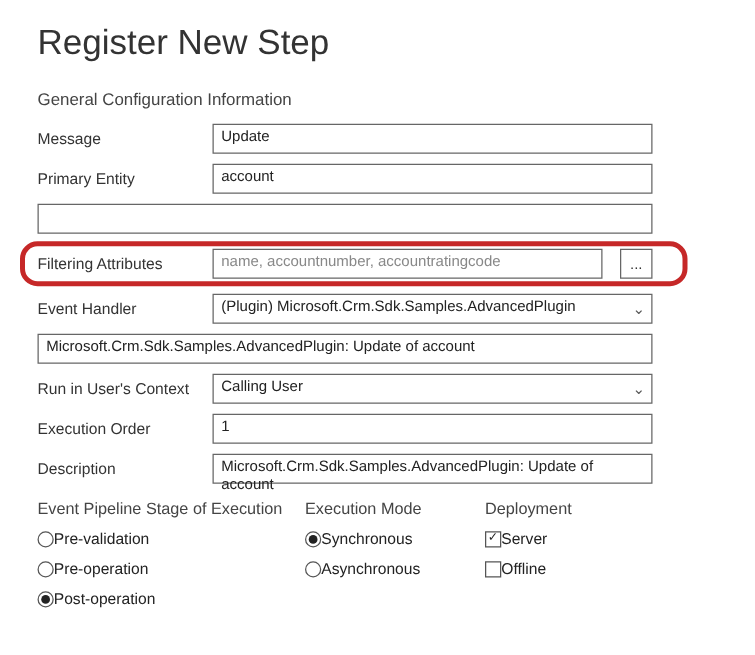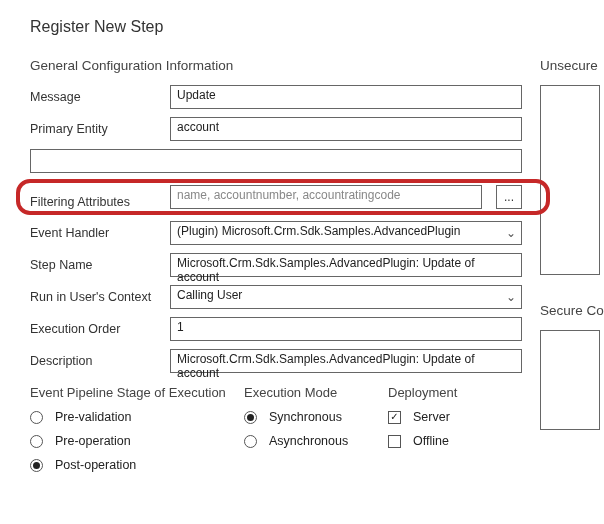--- a/index.html
+++ b/index.html
@@ -11,21 +11,21 @@
     width: 604px;
     height: 524px;
     overflow: hidden;
     background: #fff;
   }
   .page {
     padding: 18px 0 0 30px;
   }
   h1.title {
     font-weight: 300;
-    font-size: 16px;
+    font-size: 28px;
     margin: 0 0 22px 0;
     color: #333;
   }
   .section-title {
     font-size: 13.5px;
     color: #444;
     margin-bottom: 12px;
   }
   .cols {
     display: flex;
@@ -90,21 +90,21 @@
     pointer-events: none;
   }
   .bottom-groups {
     display: flex;
     margin-top: 12px;
     gap: 14px;
   }
   .bg-col { font-size: 12.5px; }
   .bg-title { color: #444; margin-bottom: 10px; font-size: 13px;}
   .radio-row, .check-row {
-    display: flex; align-items: center; gap: 12px;
+    display: flex; align-items: center; gap: 0;
     margin-bottom: 10px;
     color: #222;
   }
   .radio {
     width: 13px; height: 13px;
     border: 1px solid #555;
     border-radius: 50%;
     display: inline-flex; align-items: center; justify-content: center;
   }
   .radio.sel::after {
@@ -150,39 +150,38 @@
       </div>
 
       <div class="form-row">
         <div class="form-field">
             <div class="ctrl"></div>
           </div>
       </div>
 
       <div class="highlight-wrap">
         <div class="highlight-border"></div>
-        <div class="form-row" style="margin-bottom:0;align-items:flex-end;">
+        <div class="form-row" style="margin-bottom:0;">
           <div class="form-label">Filtering Attributes</div>
           <div class="form-field" style="display:flex;gap:15px;">
             <div class="ctrl placeholder" style="flex:1;">name, accountnumber, accountratingcode</div>
             <div class="dots-btn">...</div>
           </div>
         </div>
       </div>
 
       <div class="form-row" style="margin-top:8px;">
         <div class="form-label">Event Handler</div>
         <div class="form-field">
           <div class="ctrl select">(Plugin) Microsoft.Crm.Sdk.Samples.AdvancedPlugin</div>
           <span class="chev">⌄</span>
         </div>
       </div>
 
       <div class="form-row">
-        <div class="form-label">Step Name</div>
         <div class="form-field">
             <div class="ctrl">Microsoft.Crm.Sdk.Samples.AdvancedPlugin: Update of account</div>
           </div>
       </div>
 
       <div class="form-row">
         <div class="form-label">Run in User's Context</div>
         <div class="form-field">
           <div class="ctrl select">Calling User</div>
           <span class="chev">⌄</span>
@@ -239,20 +238,14 @@
             <span>Server</span>
           </div>
           <div class="check-row">
             <span class="chk"></span>
             <span>Offline</span>
           </div>
         </div>
       </div>
     </div>
 
-    <div class="right">
-      <div class="right-sec-title">Unsecure</div>
-      <div class="right-box" style="height:190px;"></div>
-      <div class="right-sec-title">Secure  Co</div>
-      <div class="right-box"></div>
-    </div>
   </div>
 </div>
 
 </body></html>

